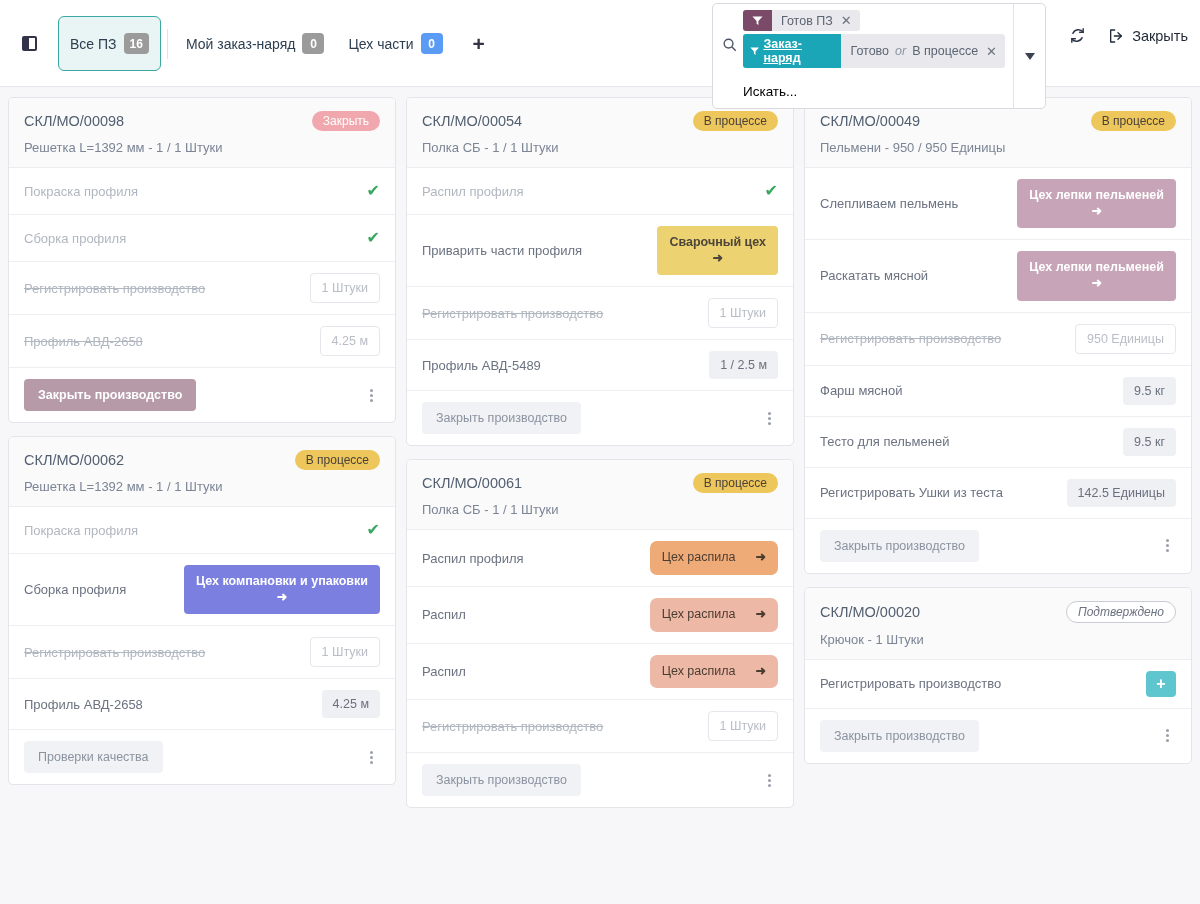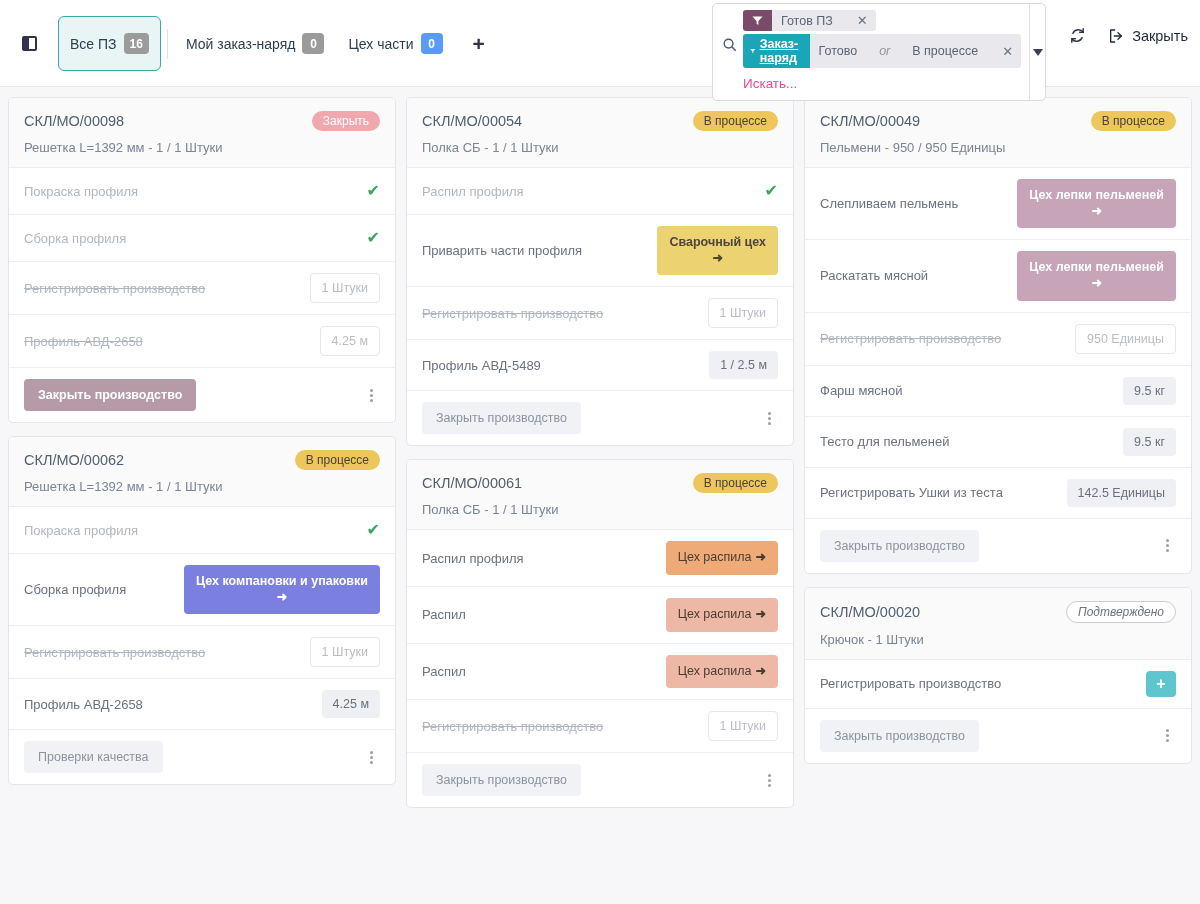--- a/index.html
+++ b/index.html
@@ -134,38 +134,38 @@
     padding: 3px 7px;
     color: #ffffff;
     font-weight: bold;
     font-size: 12.5px;
     text-decoration: underline;
   }
   .facet-key.purple { background: #7a4a68; }
   .facet-key.teal   { background: #1aa6b7; }
   .facet-key.iconly { padding: 3px 9px; }
   .facet-val {
-    display: flex; align-items: center; gap: 22px;
+    display: flex; align-items: center; gap: 6px;
     padding: 3px 8px 3px 9px;
     color: #5b6472;
     white-space: nowrap;
   }
   .facet-val .op { font-style: italic; color: #8b94a3; }
   .facet-x {
     color: #6b7280;
     cursor: pointer;
     font-size: 13px;
     font-weight: 600;
     margin-left: 2px;
   }
   .search-input {
-    margin-top: 3px;
+    margin-top: 11px;
     padding-left: 22px;
     font-size: 13.5px;
-    color: #ec4899;
+    color: #000000;
     line-height: 20px;
     cursor: text;
   }
   .search-caret {
     width: 32px;
     border-left: 1px solid #e2e2e8;
     display: flex;
     align-items: center;
     justify-content: center;
     cursor: pointer;
@@ -278,21 +278,21 @@
     padding: 9px 12px;
     font-size: 12.5px;
     font-weight: bold;
     color: #ffffff;
     text-align: center;
     cursor: pointer;
     line-height: 1.25;
     min-width: 96px;
   }
   .wo-btn .arw { display: block; font-weight: bold; }
-  .wo-btn.inline { display: flex; align-items: center; gap: 4px; justify-content: flex-start; }
+  .wo-btn.inline { display: flex; align-items: center; gap: 20px; justify-content: flex-start; border-radius: 7px; }
   .wo-btn.inline .arw { display: inline; }
 
   .wo-indigo { background: #7b80e0; }
   .wo-yellow { background: #ecd271; color: #4e463a; }
   .wo-orange { background: #eeab78; color: #4a3c31; font-weight: normal; }
   .wo-peach  { background: #eeb8a6; color: #4a3c31; font-weight: normal; }
   .wo-mauve  { background: #c7a4b8; }
 
   .qty {
     font-size: 12.5px;

